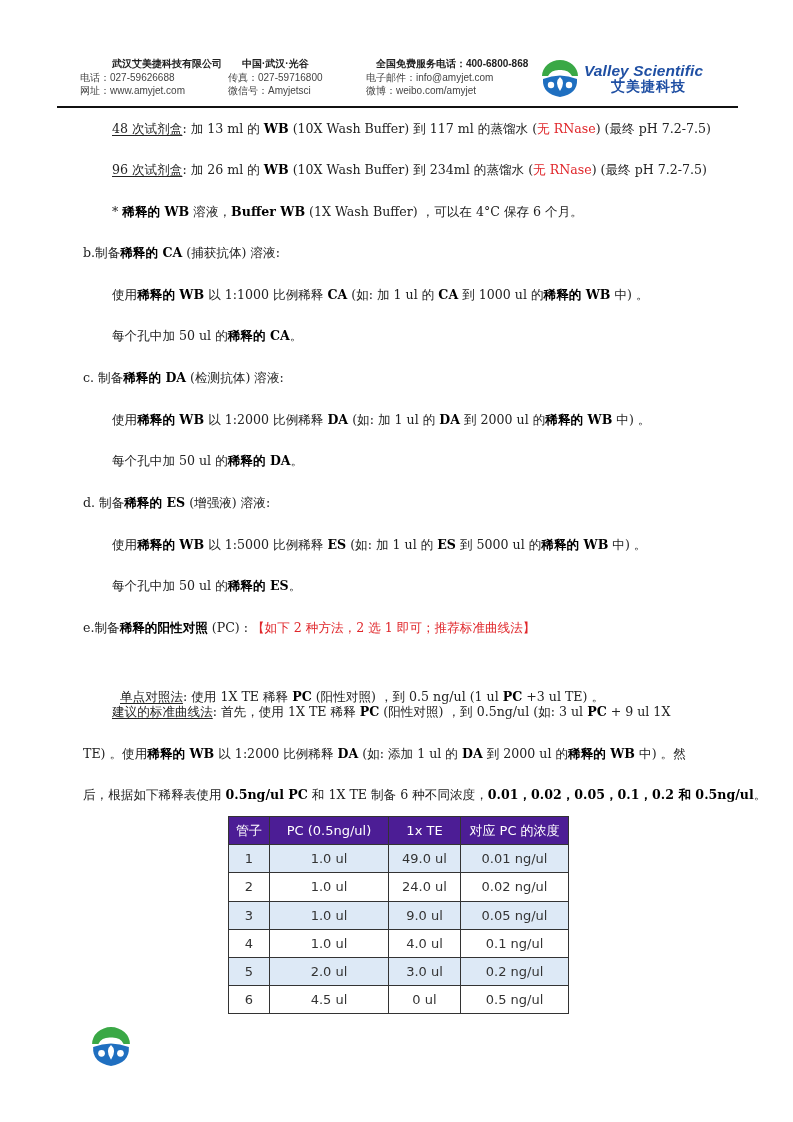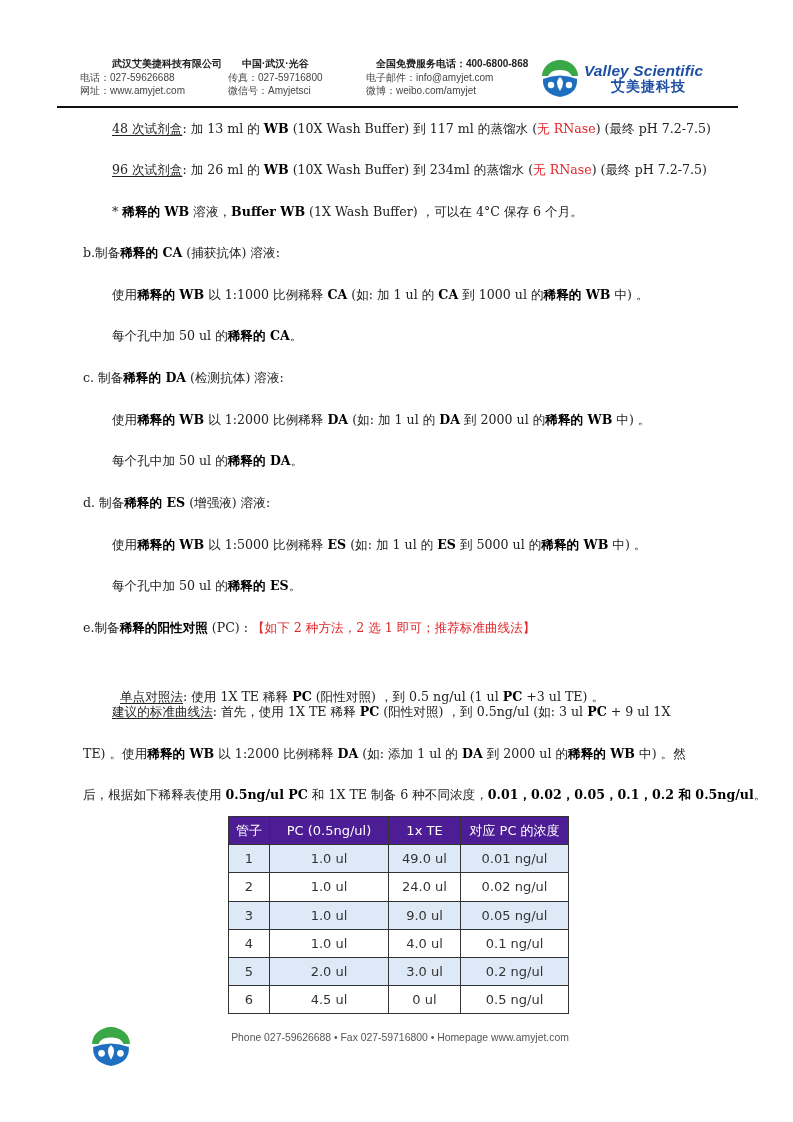--- a/index.html
+++ b/index.html
@@ -177,14 +177,13 @@
 <div class="abs" style="left:90px; top:1025px; width:42px; height:42px;">
   <svg width="42" height="42" viewBox="0 0 40 40">
     <path d="M2 18 A18 16 0 0 1 38 18 L32 18 A12 10 0 0 0 20 12 A12 10 0 0 0 8 18 Z" fill="#3aa846"></path>
     <path d="M3 21 Q20 14 37 21 Q38 36 20 39 Q2 36 3 21 Z" fill="#1f6fc0"></path>
     <path d="M20 19 Q26 24 20 33 Q14 24 20 19 Z" fill="#ffffff"></path>
     <circle cx="11" cy="27" r="3.2" fill="#ffffff"></circle>
     <circle cx="29" cy="27" r="3.2" fill="#ffffff"></circle>
   </svg>
 </div>
 <div class="ftr">
-  <div>Phone 027-59626688   •   Fax 027-59716800   •   Homepage www.amyjet.com</div>
 </div>
 
 </body></html>

